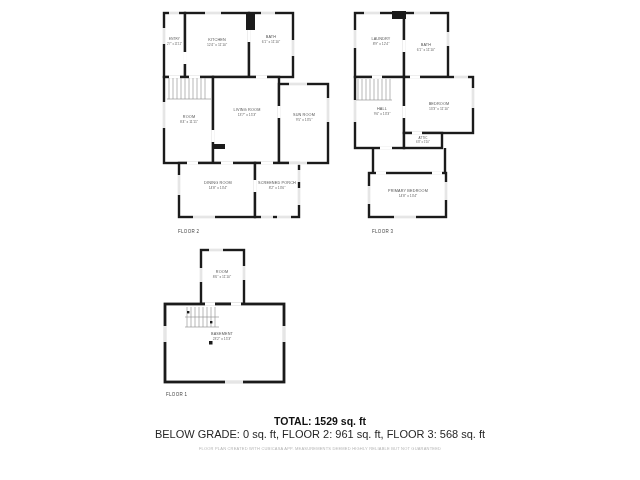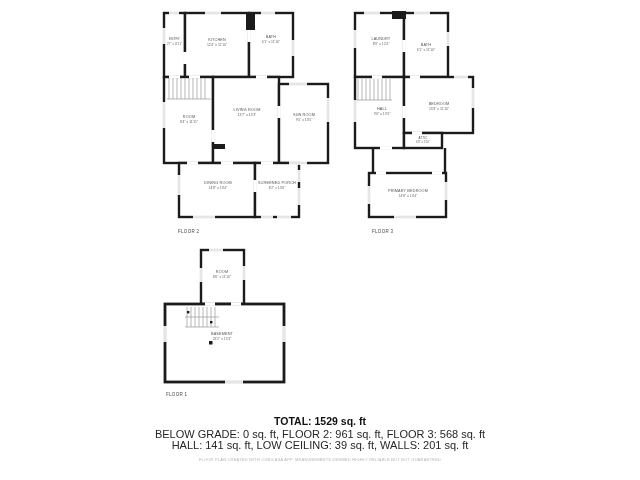--- a/index.html
+++ b/index.html
@@ -239,17 +239,16 @@
       <text class="rd" x="61" y="32">8'6" x 11'10"</text>
       <text class="rn" x="61" y="89">BASEMENT</text>
       <text class="rd" x="61" y="94">23'2" x 15'3"</text>
     </g>
   </svg>
   <div class="floor-caption" style="left:166px;top:392px;">FLOOR 1</div>
 
   <div class="summary">
     <div class="sum-total">TOTAL: 1529 sq. ft</div>
     <div class="sum-line">BELOW GRADE: 0 sq. ft, FLOOR 2: 961 sq. ft, FLOOR 3: 568 sq. ft</div>
-    <div class="sum-line">HALL: 141 sq. ft, LOW CEILING: 39 sq. ft, WALLS: 201 sq. ft</div>
     <div class="sum-disclaimer">FLOOR PLAN CREATED WITH CUBICASA APP. MEASUREMENTS DEEMED HIGHLY RELIABLE BUT NOT GUARANTEED</div>
   </div>
 
 </div>
 
 </body></html>

